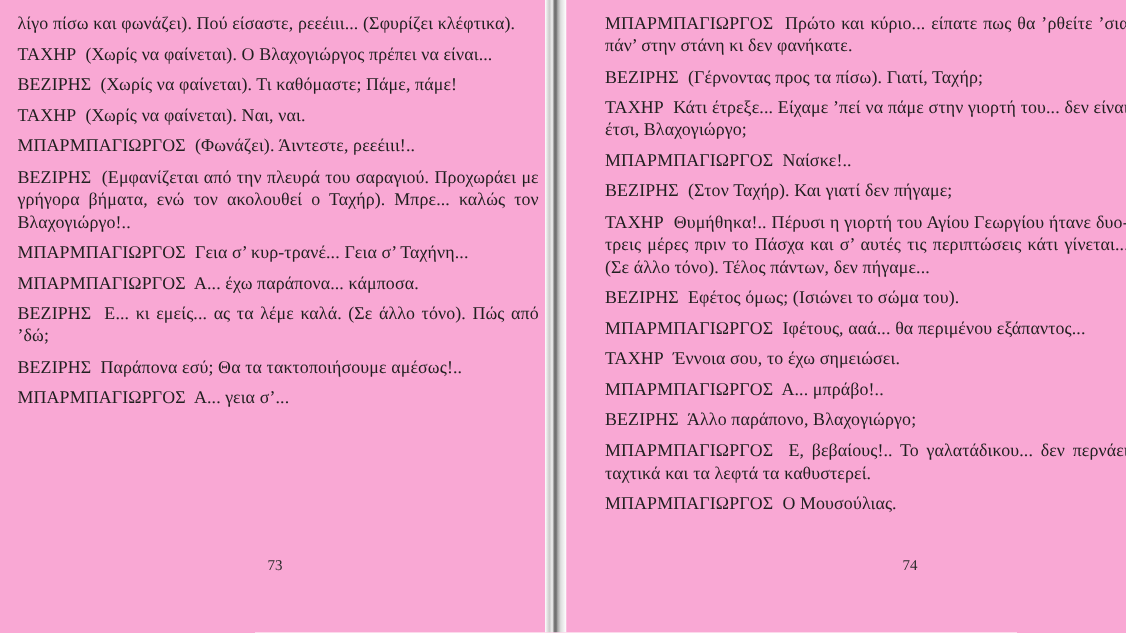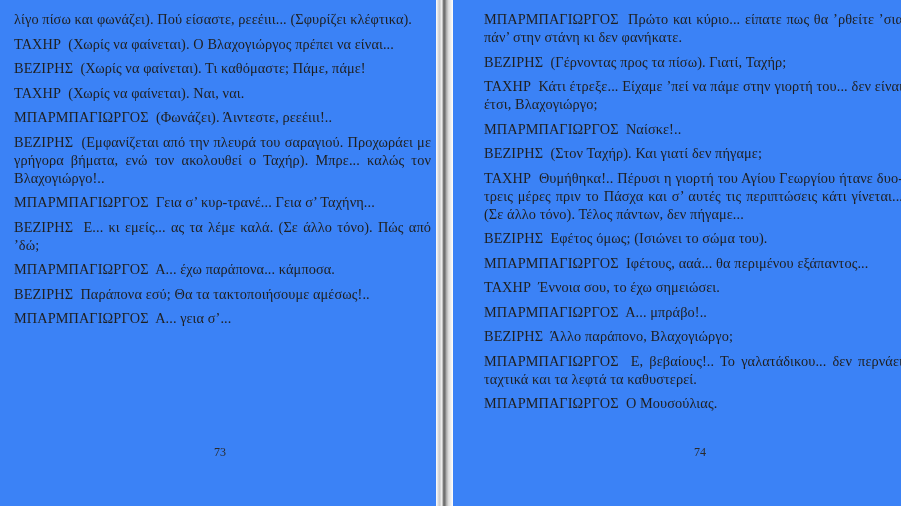--- a/index.html
+++ b/index.html
@@ -11,21 +11,21 @@
     width: 901px;
     height: 506px;
     overflow: hidden;
     font-family: "Liberation Serif", "DejaVu Serif", serif;
     color: #1f1f1f;
   }
   .spread {
     position: relative;
     width: 901px;
     height: 506px;
-    background: #3b82f6;
+    background: #f9a8d4;
   }
   .gutter {
     position: absolute;
     left: 436px;
     top: 0;
     width: 17px;
     height: 506px;
     background: linear-gradient(to right,
       #ffffff 0%,
       #dadada 14%,
@@ -54,38 +54,38 @@
   .page-number {
     position: absolute;
     top: 443px;
     width: 48px;
     text-align: center;
     font-size: 12px;
     line-height: 18px;
     color: #2a2a2a;
   }
   .page-number.left  { left: 196px; }
-  .page-number.right { left: 676px; }
+  .page-number.right { left: 704px; }
 </style>
 </head>
 <body>
 
 <div class="spread">
 
   <section>
     <div class="text-block left">
       <p class="para">λίγο πίσω και φωνάζει). Πού είσαστε, ρεεέιιι... (Σφυρίζει κλέφτικα).</p>
       <p class="para">ΤΑΧΗΡ&nbsp; (Χωρίς να φαίνεται). Ο Βλαχογιώργος πρέπει να είναι...</p>
       <p class="para">ΒΕΖΙΡΗΣ&nbsp; (Χωρίς να φαίνεται). Τι καθόμαστε; Πάμε, πάμε!</p>
       <p class="para">ΤΑΧΗΡ&nbsp; (Χωρίς να φαίνεται). Ναι, ναι.</p>
       <p class="para">ΜΠΑΡΜΠΑΓΙΩΡΓΟΣ&nbsp; (Φωνάζει). Άιντεστε, ρεεέιιι!..</p>
       <p class="para">ΒΕΖΙΡΗΣ&nbsp; (Εμφανίζεται από την πλευρά του σαραγιού. Προχωράει με γρήγορα βήματα, ενώ τον ακολουθεί ο Ταχήρ). Μπρε... καλώς τον Βλαχογιώργο!..</p>
       <p class="para">ΜΠΑΡΜΠΑΓΙΩΡΓΟΣ&nbsp; Γεια σ’ κυρ-τρανέ... Γεια σ’ Ταχήνη...</p>
+      <p class="para">ΜΠΑΡΜΠΑΓΙΩΡΓΟΣ&nbsp; Α... έχω παράπονα... κάμποσα.</p>
       <p class="para">ΒΕΖΙΡΗΣ&nbsp; Ε... κι εμείς... ας τα λέμε καλά. (Σε άλλο τόνο). Πώς από ’δώ;</p>
-      <p class="para">ΜΠΑΡΜΠΑΓΙΩΡΓΟΣ&nbsp; Α... έχω παράπονα... κάμποσα.</p>
       <p class="para">ΒΕΖΙΡΗΣ&nbsp; Παράπονα εσύ; Θα τα τακτοποιήσουμε αμέσως!..</p>
       <p class="para">ΜΠΑΡΜΠΑΓΙΩΡΓΟΣ&nbsp; Α... γεια σ’...</p>
     </div>
     <div class="page-number left">73</div>
   </section>
 
   <div class="gutter"></div>
 
   <section>
     <div class="text-block right">

